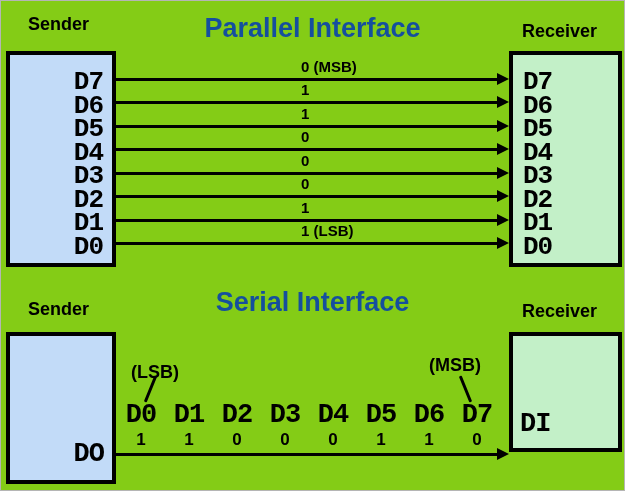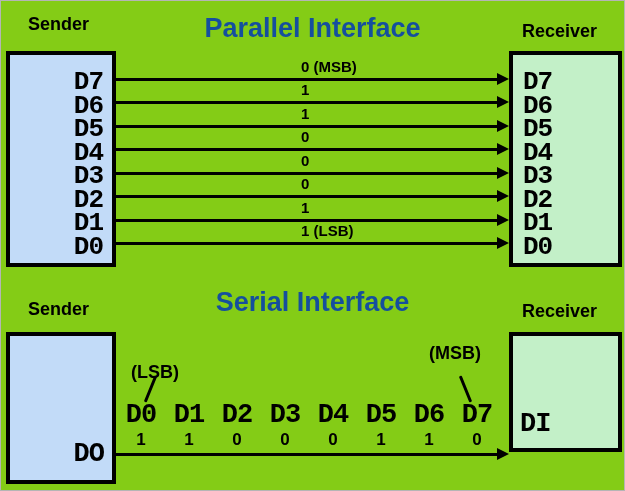--- a/index.html
+++ b/index.html
@@ -111,21 +111,21 @@
 
   <div class="box blue" style="left:5px;top:331px;width:110px;height:152px;padding-left:48px;">
     <div class="port mono" style="right:8px;bottom:12px;">DO</div>
   </div>
 
   <div class="box green" style="left:508px;top:331px;width:113px;height:120px;">
     <div class="port mono" style="left:7px;bottom:10px;">DI</div>
   </div>
 
   <div class="ann" style="left:130px;top:349px;margin-top:12px;">(LSB)</div>
-  <div class="ann" style="left:428px;top:342px;">(MSB)</div>
+  <div class="ann" style="left:428px;top:354px;">(MSB)</div>
   <div class="tick lsb"></div>
   <div class="tick msb"></div>
 
   <div class="serial-row bit-names mono">
     <div class="cell">D0</div>
     <div class="cell">D1</div>
     <div class="cell">D2</div>
     <div class="cell">D3</div>
     <div class="cell">D4</div>
     <div class="cell">D5</div>

